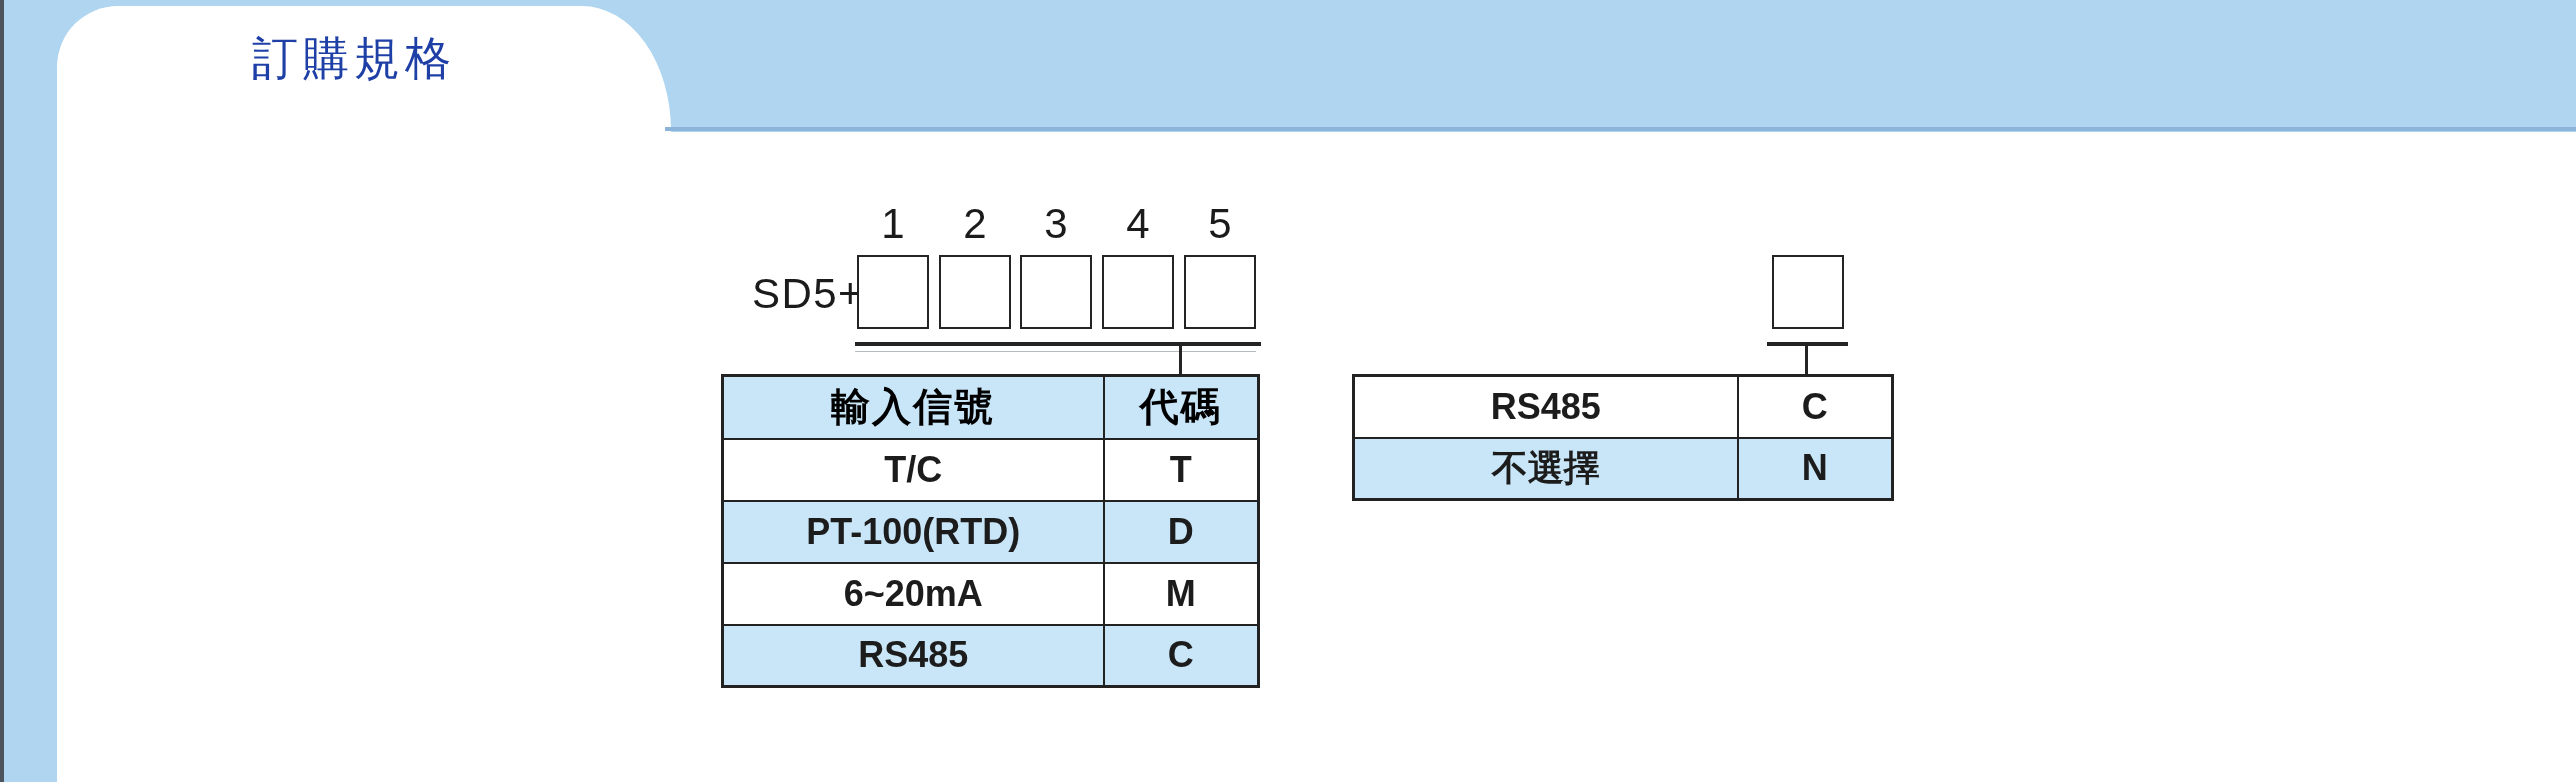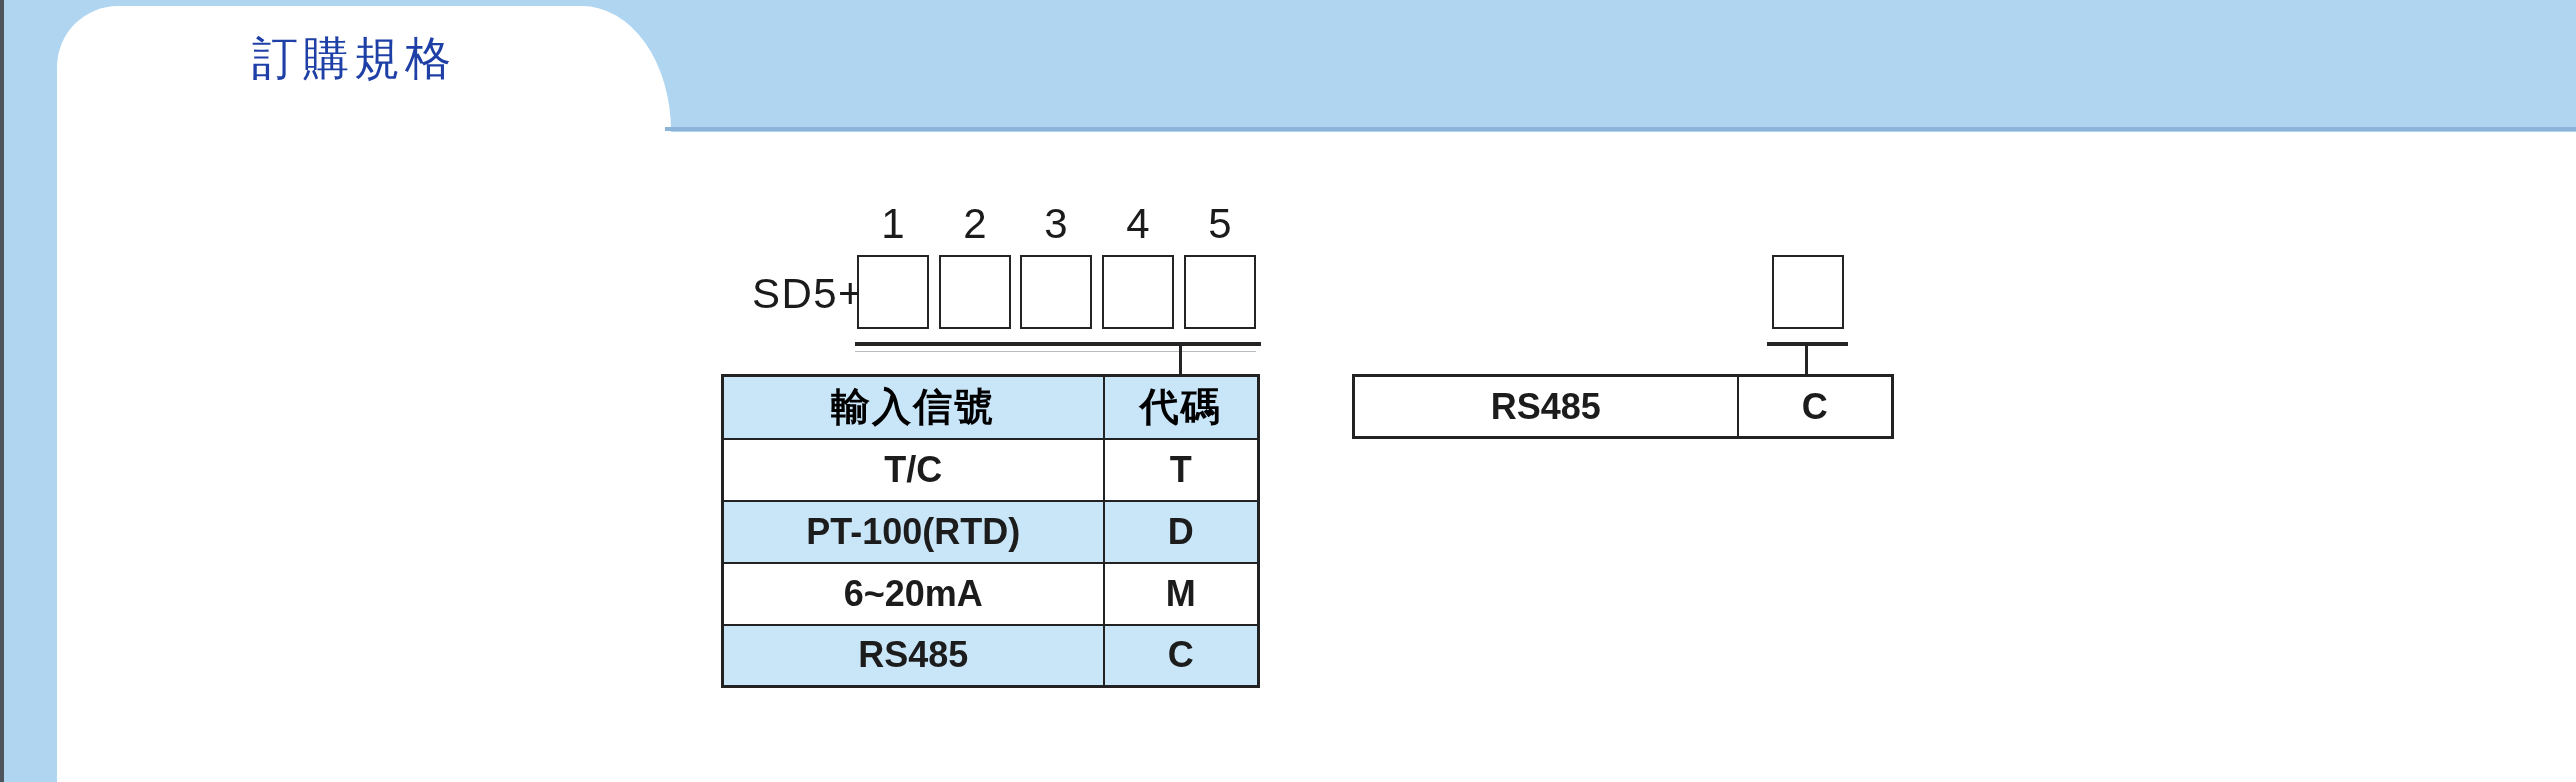--- a/index.html
+++ b/index.html
@@ -223,17 +223,21 @@
   <table class="spec t-right">
     <colgroup>
         <col style="width:384px">
         <col style="width:155px">
       </colgroup>
     <tbody>
     <tr class="row">
       <td>RS485</td>
       <td class="code">C</td>
     </tr>
+    <tr class="row blue">
+      <td>不選擇</td>
+      <td class="code">N</td>
+    </tr>
   </tbody>
     </table>
 
 </div>
 
 
 </body></html>

